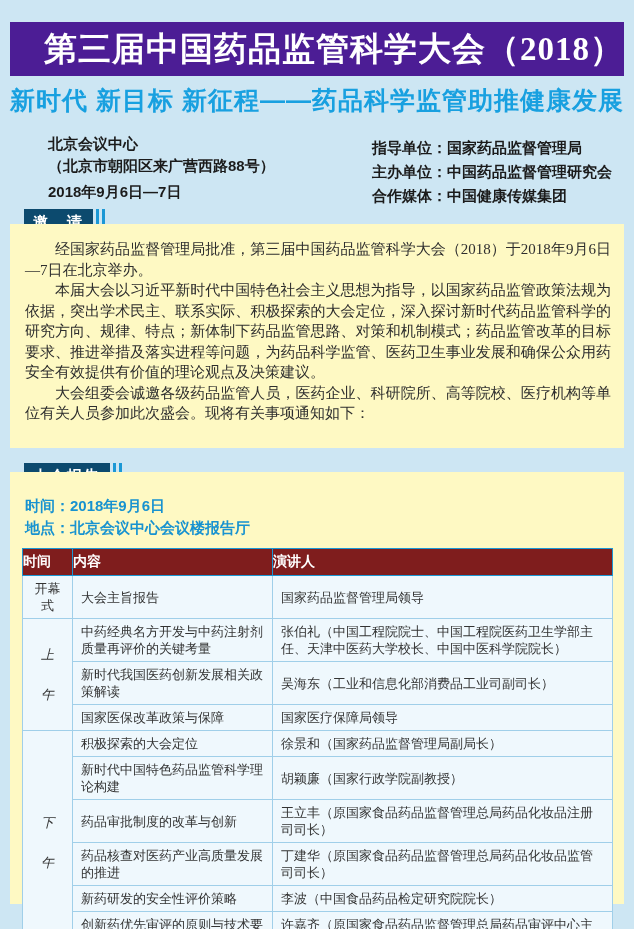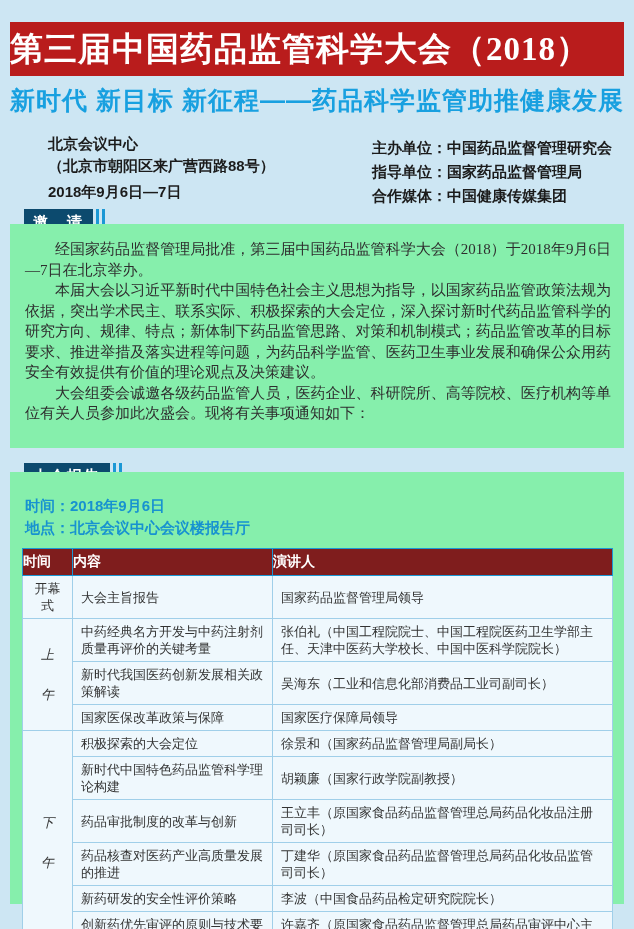--- a/index.html
+++ b/index.html
@@ -5,22 +5,22 @@
   html,body{margin:0;padding:0;}
   body{
     width:634px;height:929px;
     background:#cde6f3;
     position:relative;
     overflow:hidden;
     font-family:"Liberation Sans",sans-serif;
   }
   .banner{
     position:absolute;left:10px;top:22px;width:614px;height:54px;
-    background:#b91c1c;
-    display:flex;align-items:center;justify-content:flex-start;
+    background:#4c1d95;
+    display:flex;align-items:center;justify-content:flex-end;
   }
   .banner .title{
     font-family:"Liberation Serif","DejaVu Serif",serif;
     font-weight:bold;color:#ffffff;font-size:33px;letter-spacing:1px;
     white-space:nowrap;
   }
   .subtitle{
     position:absolute;left:10px;top:84px;width:614px;
     text-align:center;font-weight:bold;font-size:25px;
     color:#18a0e0;letter-spacing:1px;white-space:nowrap;
@@ -39,21 +39,21 @@
     position:absolute;display:flex;align-items:stretch;height:24px;
   }
   .badge .label{
     background:#0c4a6e;color:#ffffff;font-weight:bold;font-size:15px;
     padding:2px 9px 0 9px;display:flex;align-items:center;letter-spacing:2px;
     white-space:nowrap;
   }
   .badge .bar{width:3px;background:#1b98d5;margin-left:3px;}
   .badge-invite{left:24px;top:209px;}
   .badge-report{left:24px;top:463px;}
-  .panel{position:absolute;left:10px;width:614px;background:#86efac;}
+  .panel{position:absolute;left:10px;width:614px;background:#fef9c3;}
   .panel-invite{top:224px;height:224px;}
   .panel-report{top:472px;height:432px;}
   .paragraphs{padding:15px 13px 0 15px;}
   .paragraphs p{
     margin:0;text-indent:2em;text-align:justify;
     font-family:"Liberation Serif","DejaVu Serif",serif;
     font-size:15px;line-height:20.5px;color:#2e2e2e;
   }
   .meta{
     position:absolute;left:25px;top:495px;
@@ -92,22 +92,22 @@
 
 <div class="subtitle">新时代 新目标 新征程——药品科学监管助推健康发展</div>
 
 <div class="venue">
   <div>北京会议中心</div>
   <div>（北京市朝阳区来广营西路88号）</div>
   <div class="dates">2018年9月6日—7日</div>
 </div>
 
 <div class="organizers">
+  <div>指导单位：国家药品监督管理局</div>
   <div>主办单位：中国药品监督管理研究会</div>
-  <div>指导单位：国家药品监督管理局</div>
   <div>合作媒体：中国健康传媒集团</div>
 </div>
 
 <div class="badge badge-invite">
   <div class="label">邀　请</div>
   <div class="bar"></div>
   <div class="bar"></div>
 </div>
 
 <div class="panel panel-invite">

